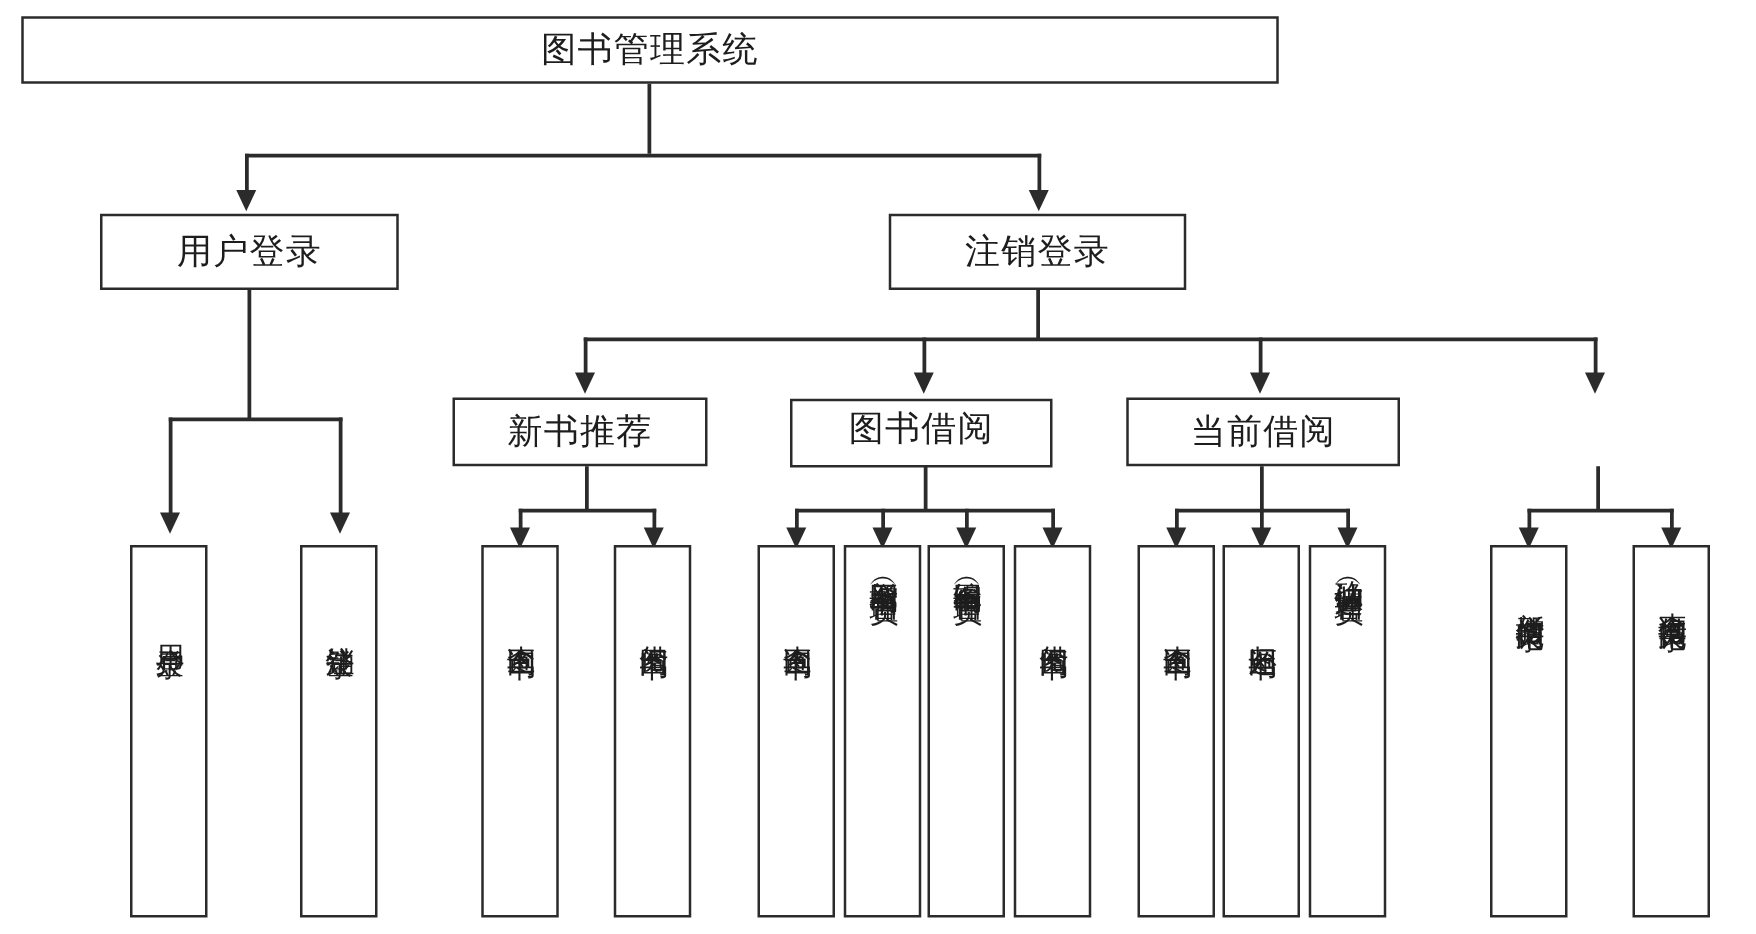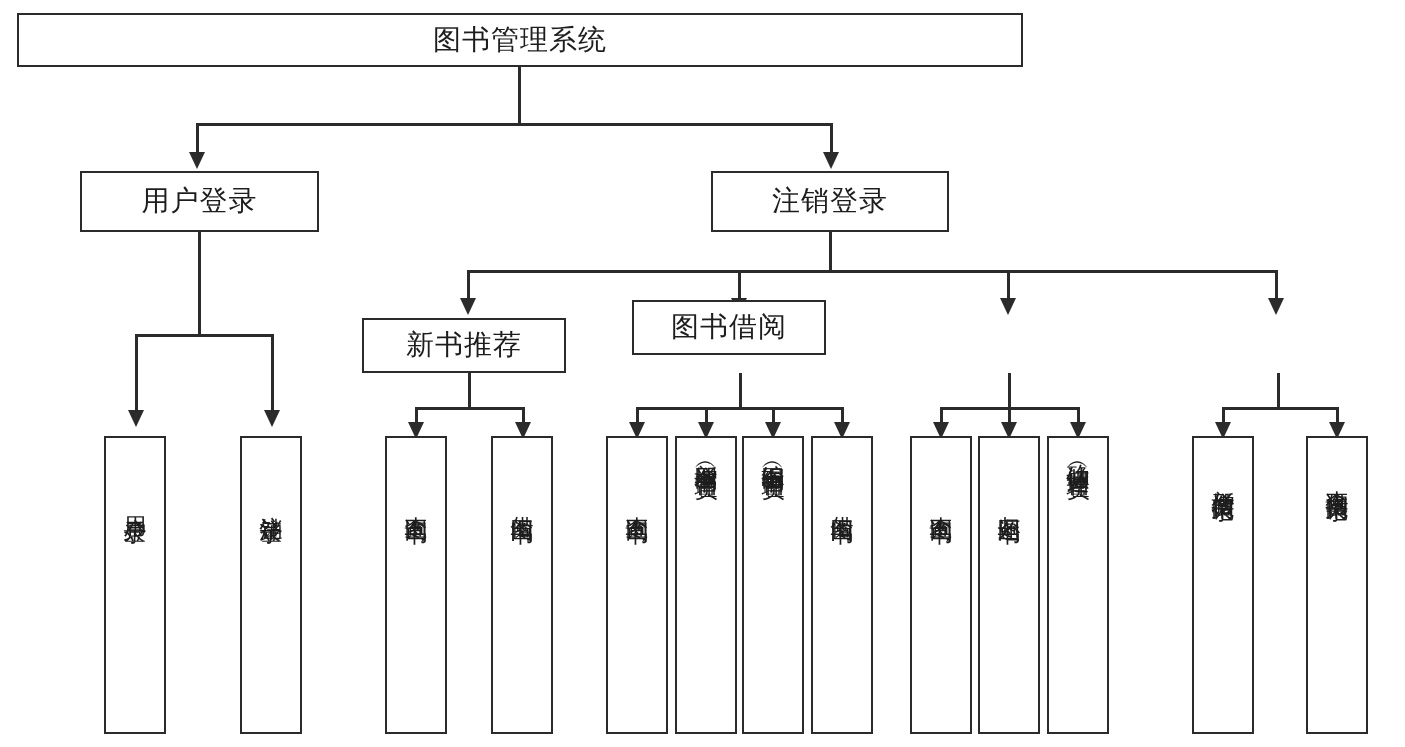--- a/index.html
+++ b/index.html
@@ -113,22 +113,25 @@
 
   <div class="line vline" style="left:1007px; top:270px; height:29px;"></div>
   <div class="arrow" style="left:1000px; top:298px;"></div>
 
   <div class="line vline" style="left:1275px; top:270px; height:29px;"></div>
   <div class="arrow" style="left:1268px; top:298px;"></div>
 
   <div class="node h" style="left:362px; top:318px; width:204px; height:55px;">
     <span>新书推荐</span>
   </div>
-  <div class="node h" style="left:632px; top:300px; width:194px; height:55px;">
+  <div class="node h" style="left:632px; top:319px; width:210px; height:55px;font-family:Liberation Mono, monospace;">
     <span>图书借阅</span>
+  </div>
+  <div class="node h" style="left:901px; top:318px; width:219px; height:55px;">
+    <span>当前借阅</span>
   </div>
 
   <div class="line vline" style="left:468px; top:373px; height:36px;"></div>
   <div class="line hline" style="left:415px; top:407px; width:110px;"></div>
   <div class="line vline" style="left:415px; top:407px; height:18px;"></div>
   <div class="arrow" style="left:408px; top:422px;"></div>
   <div class="line vline" style="left:522px; top:407px; height:18px;"></div>
   <div class="arrow" style="left:515px; top:422px;"></div>
 
   <div class="line vline" style="left:739px; top:373px; height:36px;"></div>

